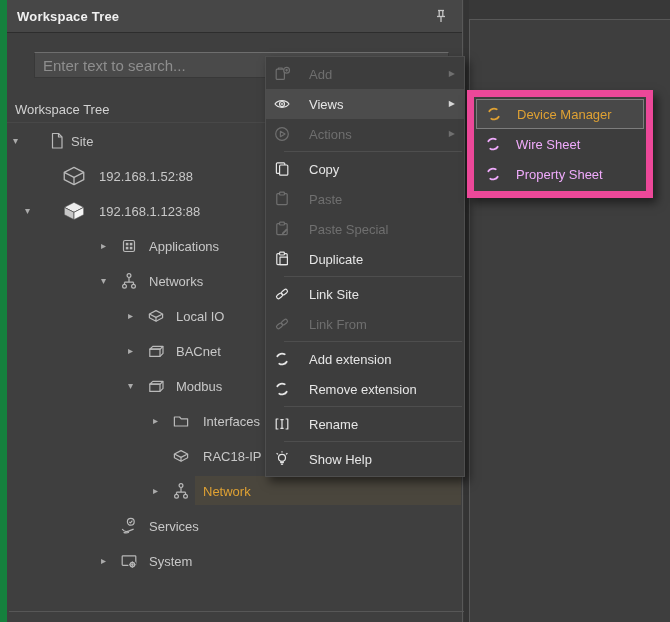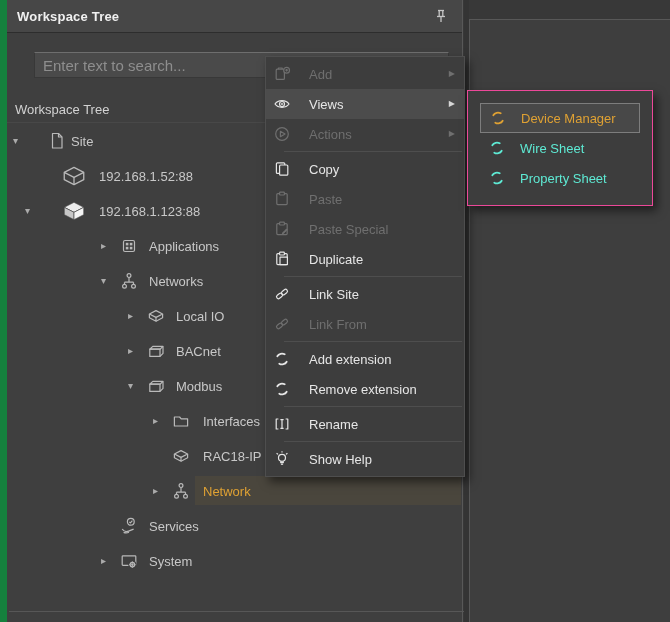--- a/index.html
+++ b/index.html
@@ -46,23 +46,23 @@
   .menu-item.hover { background:#4c4c4c; }
   .menu-item.disabled { color:#6f6f6f; cursor:default; }
   .mi-icon { width:20px; height:18px; margin-left:7px; flex:0 0 auto; color:inherit; }
   .mi-label { margin-left:16px; font-size:13px; white-space:nowrap; }
   .mi-arrow { position:absolute; right:9px; top:50%; transform:translateY(-50%);
     font-size:8px; color:#d6d6d6; line-height:1; }
   .menu-item.disabled .mi-arrow { color:#6f6f6f; }
   .menu-sep { height:1px; background:#4e4e4e; margin:2px 2px 2px 18px; }
 
   .submenu { position:absolute; left:467px; top:90px; width:186px; background:#3d3d3d;
-    border:1px solid #ec4899; box-shadow:4px 5px 9px rgba(0,0,0,.5); padding:12px; z-index:11; }
+    border:7px solid #ec4899; box-shadow:4px 5px 9px rgba(0,0,0,.5); padding:2px; z-index:11; }
   .submenu-item { position:relative; height:30px; display:flex; align-items:center;
-    color:#5eead4; cursor:pointer; }
+    color:#f0abfc; cursor:pointer; }
   .submenu-item .mi-icon { margin-left:8px; }
   .submenu-item .mi-label { margin-left:12px; }
   .submenu-item.highlight { background:#484848; border:1px solid #7d7d7d; color:#dfa133; }
 </style>
 </head>
 <body>
 
 <div class="left-panel">
   <div class="titlebar">
     <span class="panel-title">Workspace Tree</span>

